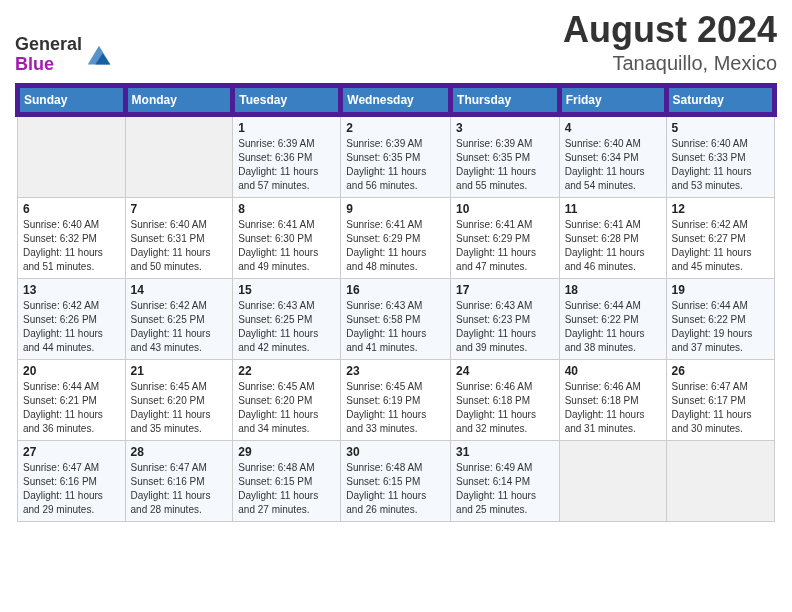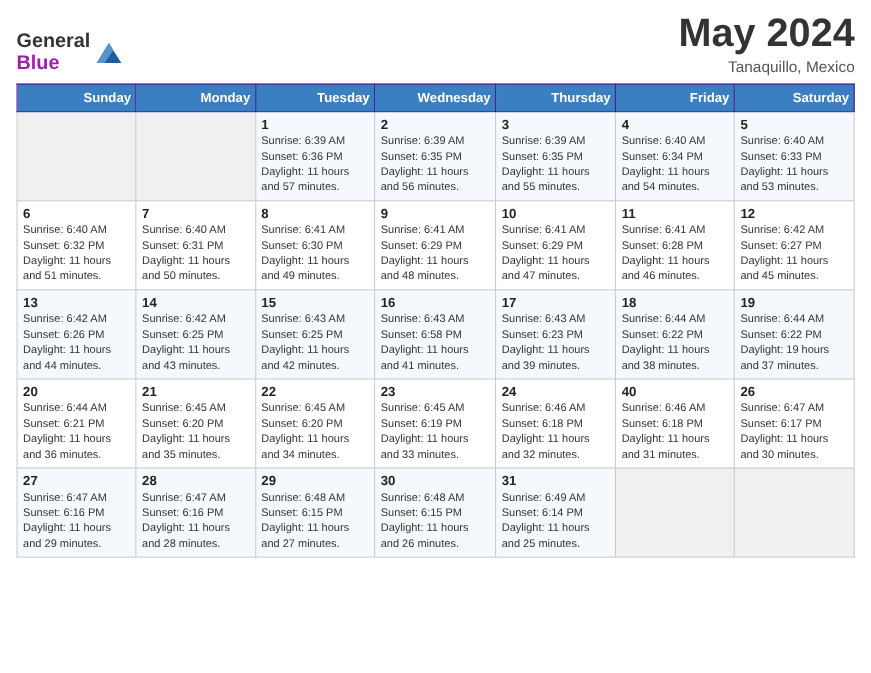--- a/index.html
+++ b/index.html
@@ -42,37 +42,37 @@
     .title-block {
       text-align: right;
     }
     .month-title {
       font-size: 36px;
       font-weight: bold;
       color: #333;
       line-height: 1.1;
     }
     .location {
-      font-size: 14px;
+      font-size: 20px;
       color: #555;
       margin-top: 2px;
     }
     .calendar {
       width: 100%;
       border-collapse: collapse;
       font-size: 10.5px;
     }
     .calendar thead th {
       background-color: #3a7fc1;
       color: #fff;
       padding: 5px 4px;
-      text-align: right;
+      text-align: left;
       font-size: 12px;
       font-weight: bold;
-      border: 1px solid #4c1d95;
+      border: 5px solid #4c1d95;
     }
     .calendar tbody td {
       border: 1px solid #ccc;
       vertical-align: top;
       padding: 4px 5px;
       width: 113px;
       min-height: 70px;
       height: 80px;
       background: #fff;
     }
@@ -111,21 +111,21 @@
             <span class="blue">Blue</span>
           </span>
           <svg class="logo-icon" viewBox="0 0 40 35" xmlns="http://www.w3.org/2000/svg">
             <polygon points="5,30 20,5 35,30" fill="#3a7fc1" opacity="0.85"></polygon>
             <polygon points="15,30 25,15 35,30" fill="#1a5fa0"></polygon>
           </svg>
         </div>
       </div>
     </div>
     <div class="title-block">
-      <div class="month-title">May 2024</div>
+      <div class="month-title">August 2024</div>
       <div class="location">Tanaquillo, Mexico</div>
     </div>
   </div>
 
   <table class="calendar">
     <thead>
       <tr>
       <th>Sunday</th>
           <th>Monday</th>
           <th>Tuesday</th>

